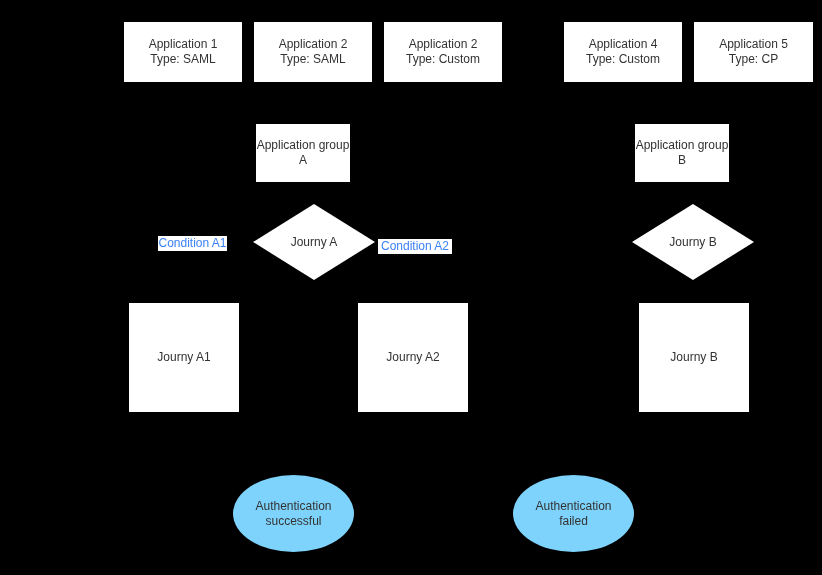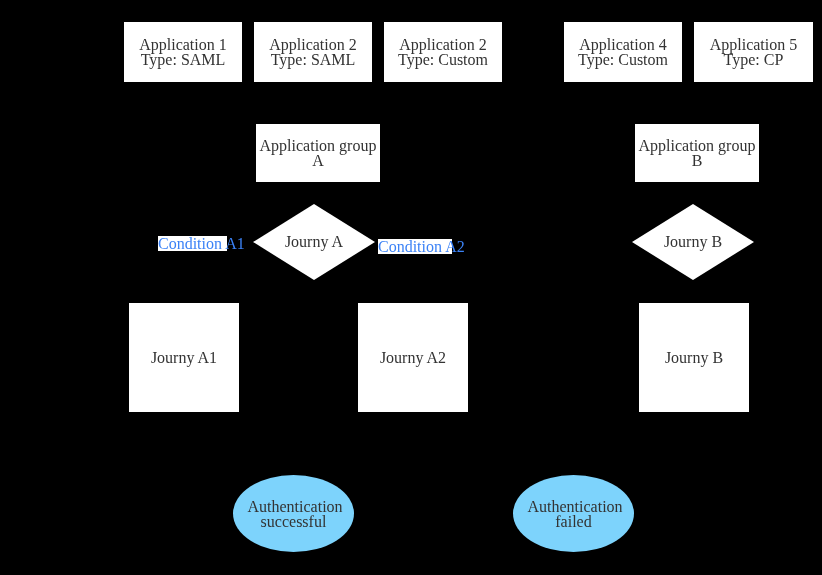--- a/index.html
+++ b/index.html
@@ -6,42 +6,42 @@
     margin: 0;
     padding: 0;
     background: #000000;
   }
   .canvas {
     position: relative;
     width: 822px;
     height: 575px;
     background: #000000;
     overflow: hidden;
-    font-family: Liberation Serif, serif;
+    font-family: Liberation Sans, sans-serif;
     color: #333333;
-    font-size: 16px;
+    font-size: 12px;
   }
   .node {
     position: absolute;
     background: #ffffff;
     display: flex;
     flex-direction: column;
     align-items: center;
     justify-content: center;
     text-align: center;
     line-height: 15px;
   }
   .app-node {
     top: 22px;
     width: 118px;
     height: 60px;
   }
   .group-node {
     top: 124px;
-    width: 124px;
+    width: 94px;
     height: 58px;
   }
   .diamond {
     position: absolute;
     top: 204px;
     width: 122px;
     height: 76px;
     background: #ffffff;
     clip-path: polygon(50% 0, 100% 50%, 50% 100%, 0 50%);
     display: flex;

